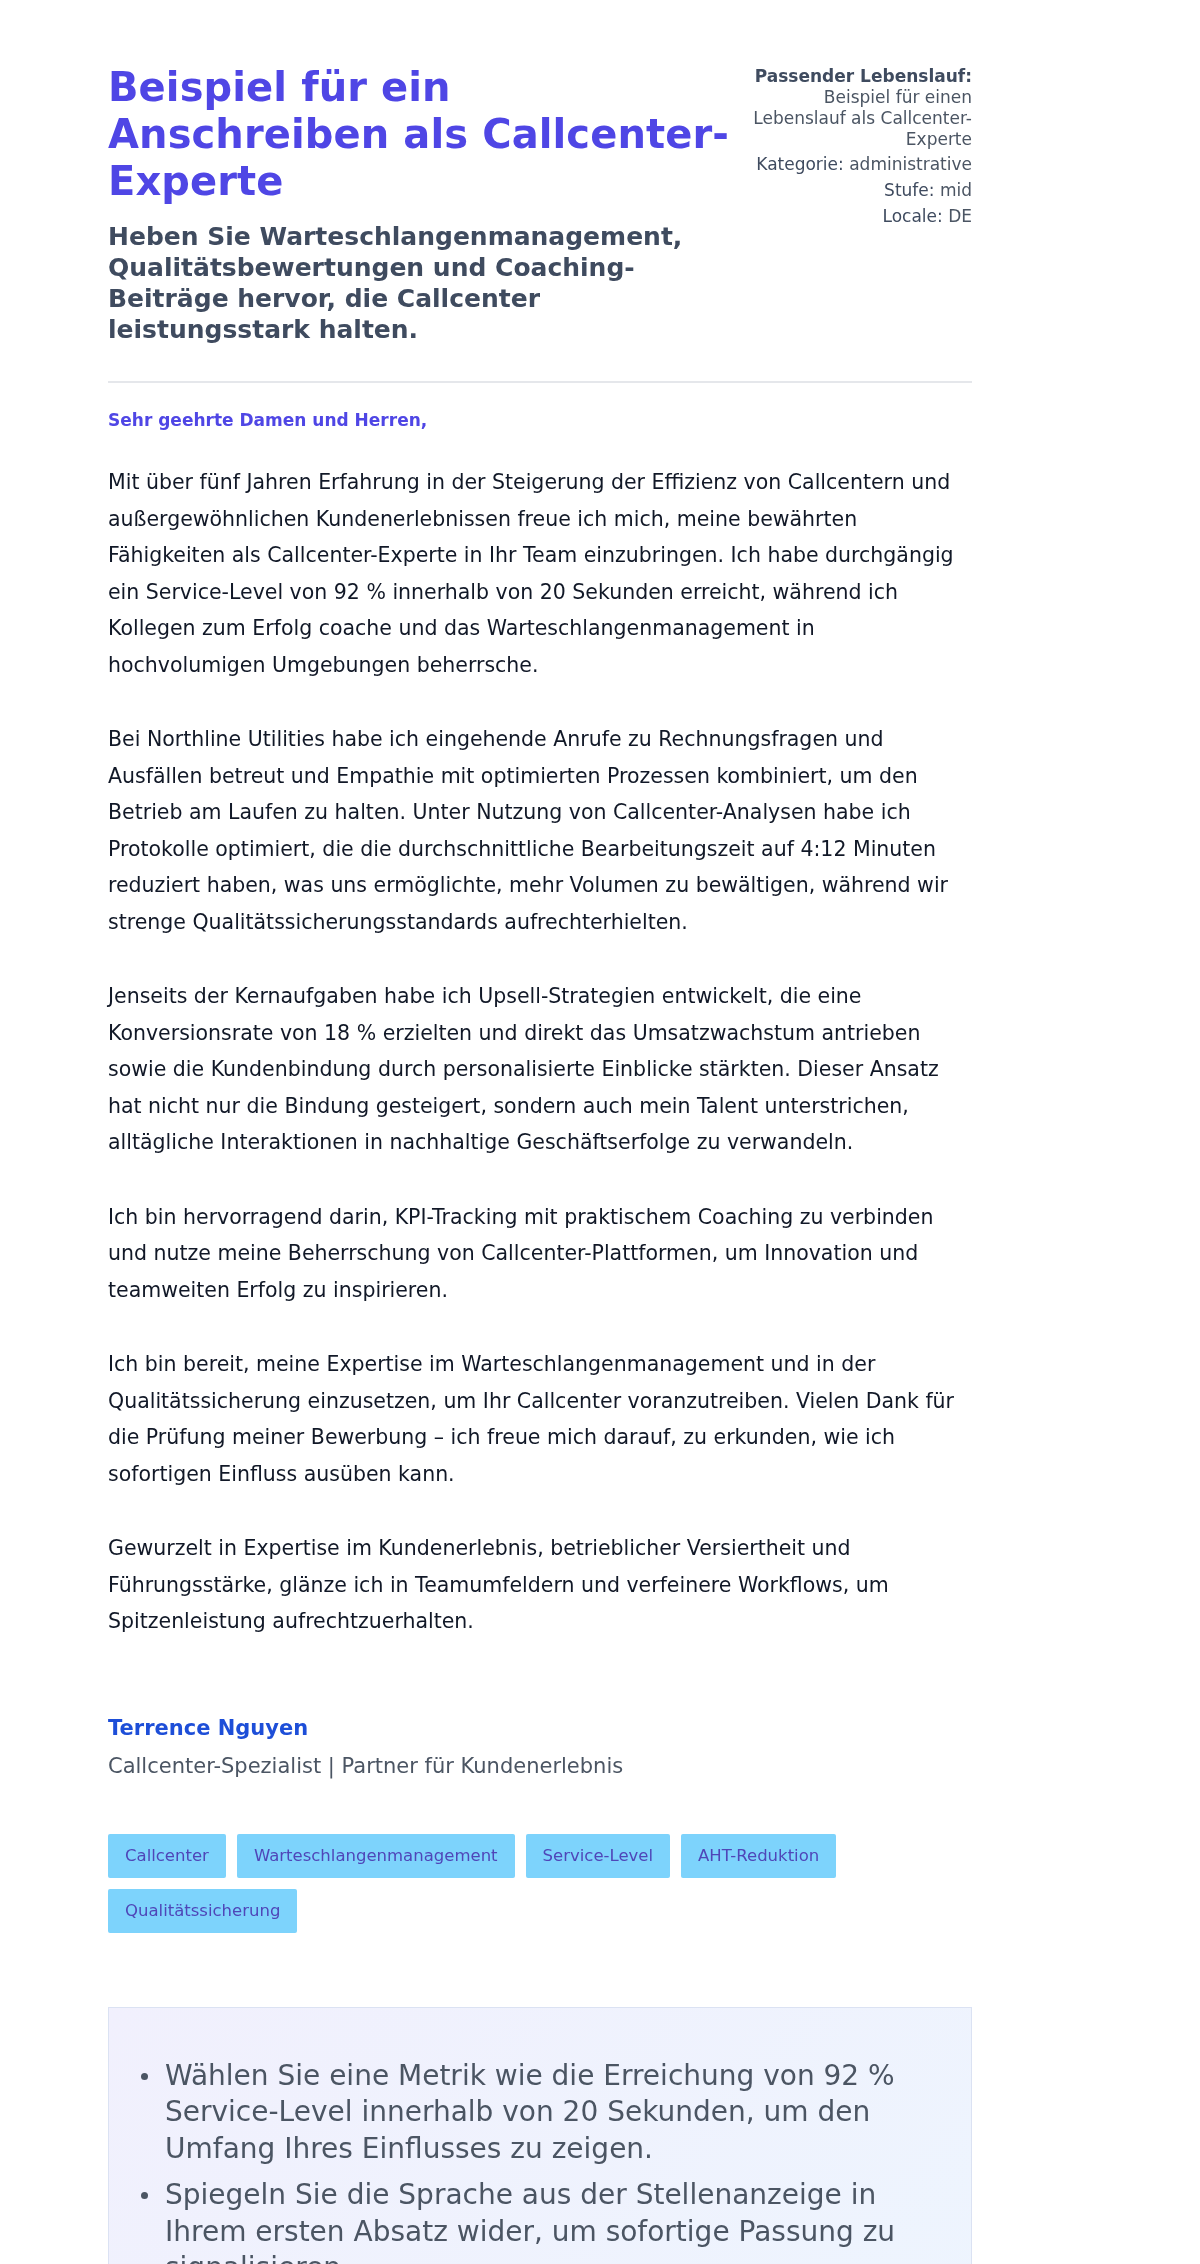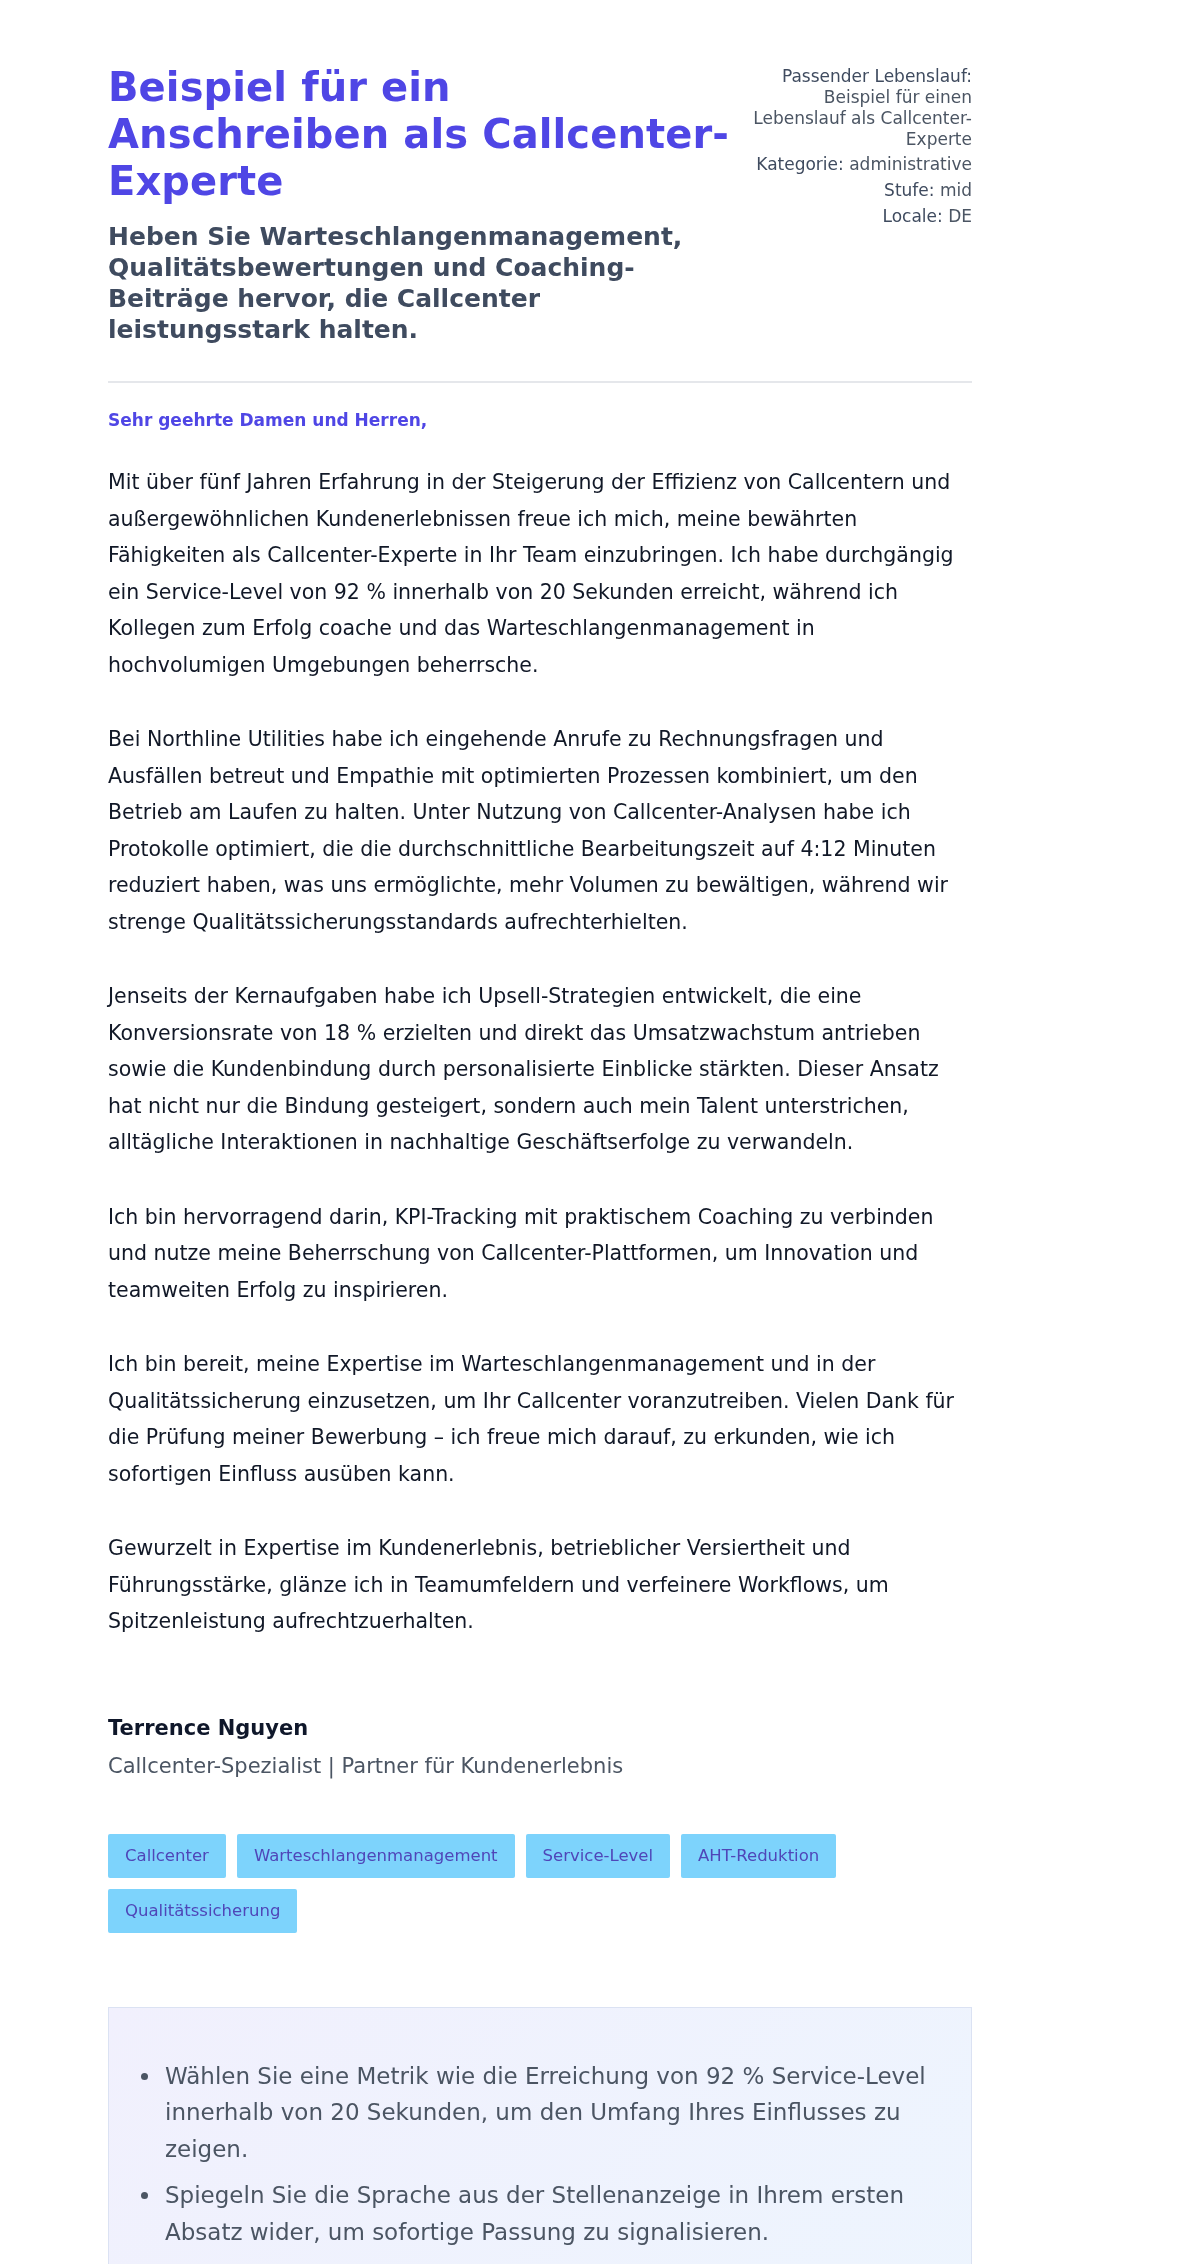--- a/index.html
+++ b/index.html
@@ -40,21 +40,21 @@
       width: 270px;
       text-align: right;
       font-size: 17px;
       line-height: 21px;
       color: #4b5563;
       padding-top: 2px;
     }
     .meta .row { margin-bottom: 5px; }
     .meta .row.tight { margin-bottom: 4px; }
     .meta .label { font-weight: normal; color: #3f4b5f; }
-    .meta .resume-label { display: block; font-weight: normal; color: #3f4b5f; text-align: right; }
+    .meta .resume-label { display: block; font-weight: bold; color: #3f4b5f; text-align: right; }
 
     .greeting {
       margin-top: 23px;
       font-size: 17px;
       line-height: 28px;
       font-weight: bold;
       color: #4f46e5;
     }
     .body-text { margin-top: 30px; }
     .para {
@@ -63,21 +63,21 @@
       color: #111827;
       margin-bottom: 38px;
     }
     .para:last-child { margin-bottom: 0; }
 
     .signature { margin-top: 74px; }
     .sig-name {
       font-size: 21px;
       line-height: 28px;
       font-weight: bold;
-      color: #0f172a;
+      color: #1d4ed8;
     }
     .sig-title {
       margin-top: 10px;
       font-size: 21px;
       line-height: 28px;
       color: #4b5563;
     }
 
     .tags {
       margin-top: 54px;
@@ -106,21 +106,21 @@
       font-weight: bold;
       color: #4f46e5;
     }
     .tips-list {
       margin-top: 20px;
       list-style: none;
     }
     .tips-list li {
       position: relative;
       padding-left: 26px;
-      font-size: 23px;
+      font-size: 28px;
       line-height: 36.5px;
       color: #4b5563;
       margin-bottom: 10px;
     }
     .tips-list li:last-child { margin-bottom: 0; }
     .bullet {
       position: absolute;
       left: 2px;
       top: 15px;
       width: 7px;

